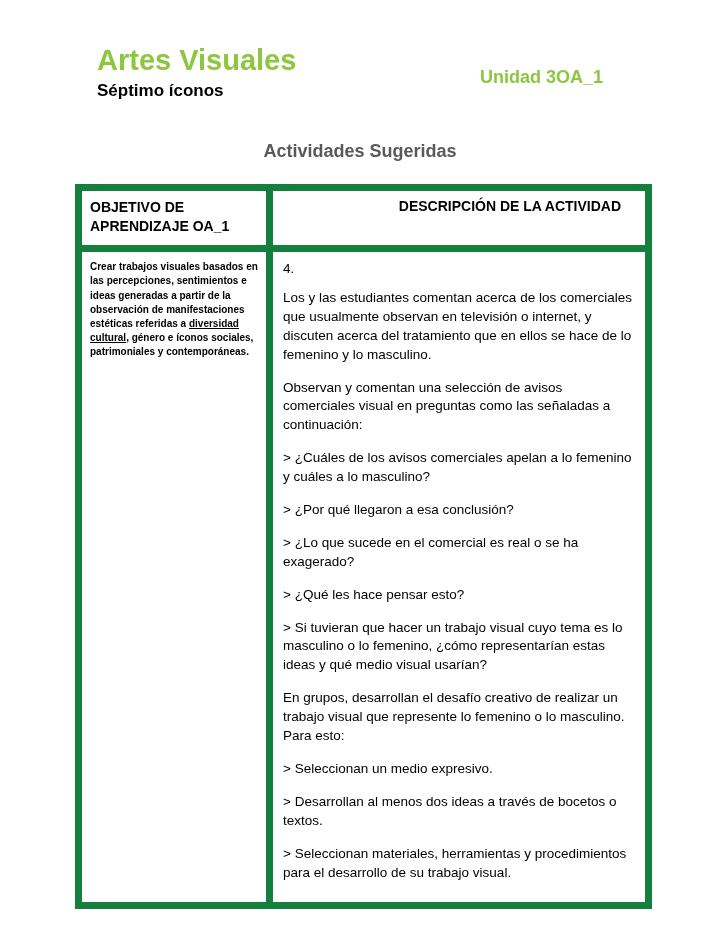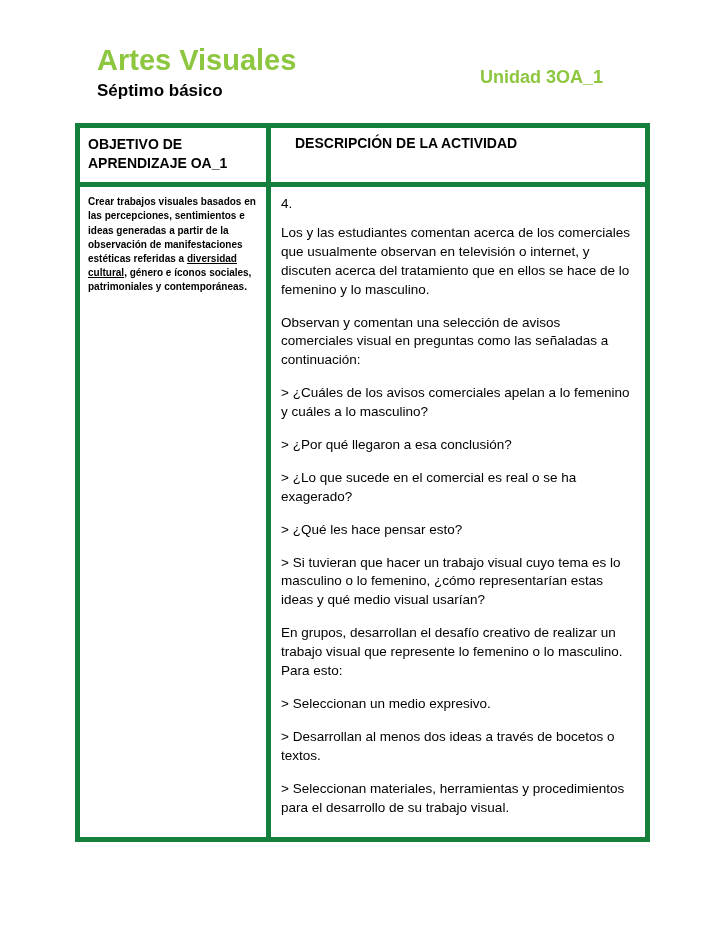--- a/index.html
+++ b/index.html
@@ -63,37 +63,37 @@
 
   
   table.activity-table {
     margin-top: 22px;
     width: 570px;
     border-collapse: collapse;
     table-layout: fixed;
   }
   .activity-table th,
   .activity-table td {
-    border: 5px solid #15803d;
+    border: 7px solid #15803d;
     vertical-align: top;
   }
   .col-left { width: 191px; }
   .col-right { width: 379px; }
 
   th.col-left {
     font-size: 14px;
     font-weight: bold;
     text-align: left;
     padding: 7px 8px 9px 8px;
     line-height: 1.35;
   }
   th.col-right {
     font-size: 14px;
     font-weight: bold;
-    text-align: left;
+    text-align: right;
     padding: 7px 24px;
   }
 
   td.objective-cell {
     font-size: 10px;
     font-weight: bold;
     padding: 8px 8px 10px 8px;
     line-height: 1.42;
   }
   .underline { text-decoration: underline; }
@@ -107,28 +107,29 @@
   .activity-cell p.activity-number { margin-bottom: 10px; }
 </style>
 </head>
 <body>
 
 <div class="page">
 
   <header class="doc-header">
     <div class="header-left">
       <h1>Artes Visuales</h1>
-      <h2>Séptimo básico</h2>
+      <h2>Séptimo íconos</h2>
     </div>
     <div class="header-right">
       <div class="unit-label">Unidad 3</div>
       <div class="oa-label">OA_1</div>
     </div>
   </header>
 
+  <h3 class="section-title">Actividades Sugeridas</h3>
 
   <table class="activity-table">
     <thead>
       <tr>
         <th class="col-left">OBJETIVO DE APRENDIZAJE OA_1</th>
         <th class="col-right">DESCRIPCIÓN DE LA ACTIVIDAD</th>
       </tr>
     </thead>
     <tbody>
       <tr>

